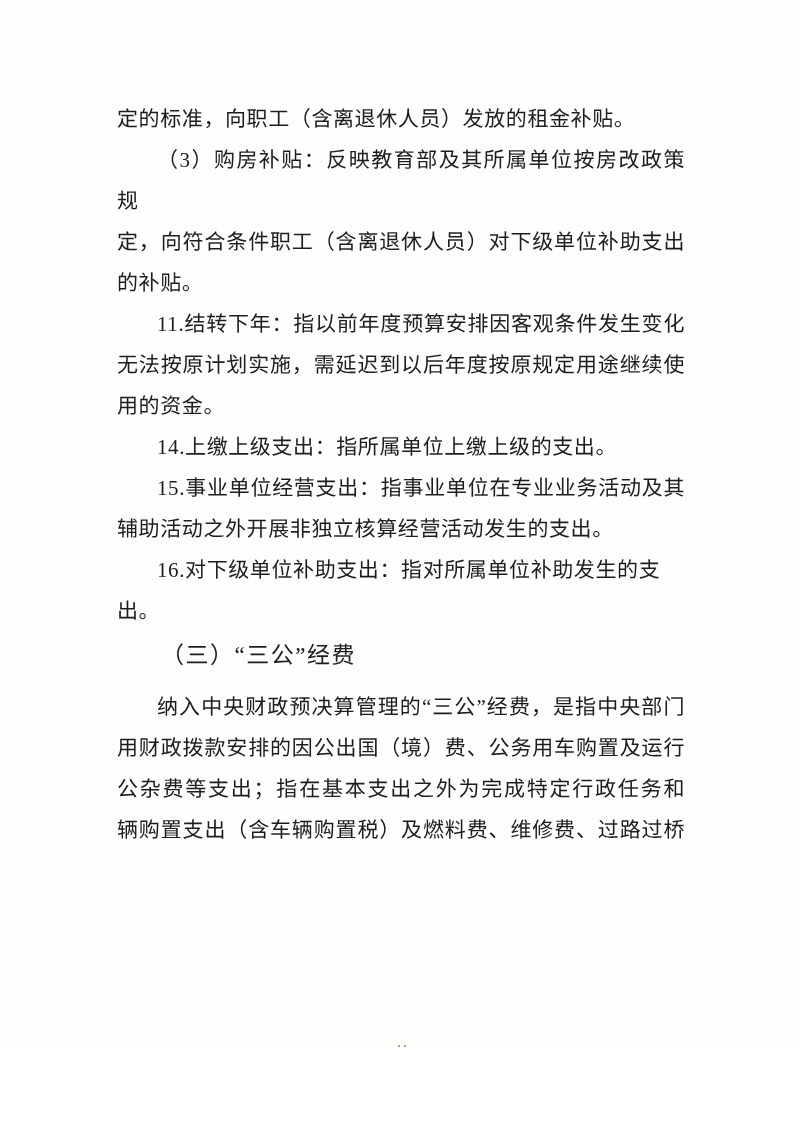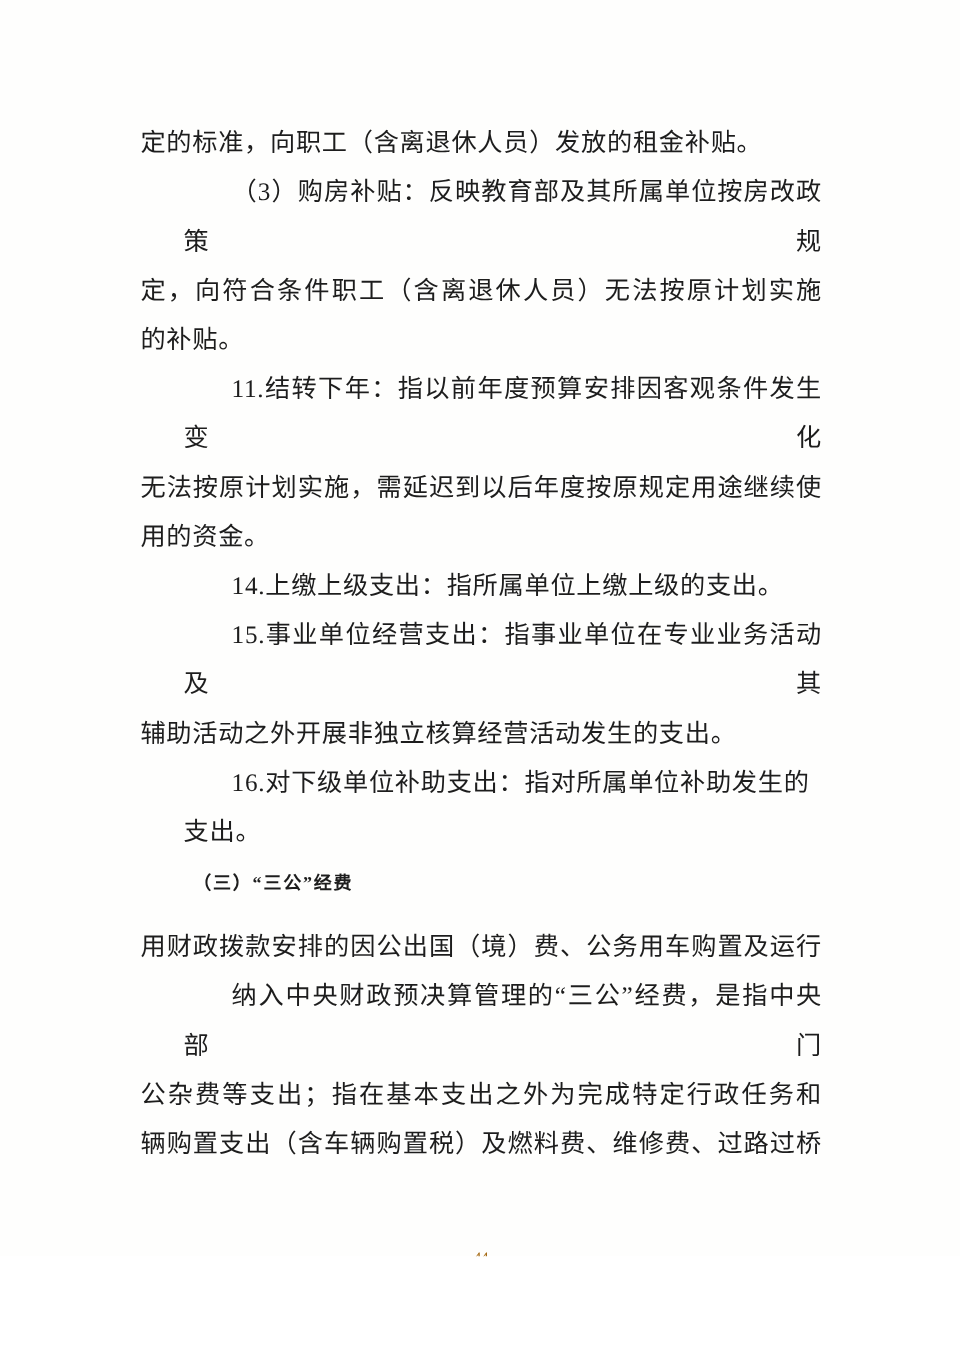--- a/index.html
+++ b/index.html
@@ -34,25 +34,24 @@
     padding: 0;
   }
   
   .full {
     text-align: justify;
     text-align-last: justify;
   }
   
   .indent {
     text-indent: 40px;
-    margin-left: 36px;
   }
   .heading {
-    font-weight: bold;
-    font-size: 15px;
+    font-weight: normal;
+    font-size: 23px;
     line-height: 41px;
     letter-spacing: 1.5px;
     text-indent: 44px;
     margin: 3px 0 11px 0;
   }
   .page-footer {
     position: absolute;
     left: 117px;
     top: 1039px;
     width: 568px;
@@ -70,21 +69,21 @@
 
 <div class="page">
   <main class="text-block">
 
     <div class="para">
       <p class="line">定的标准，向职工（含离退休人员）发放的租金补贴。</p>
     </div>
 
     <div class="para">
       <p class="line full indent">（3）购房补贴：反映教育部及其所属单位按房改政策规</p>
-      <p class="line full">定，向符合条件职工（含离退休人员）无法按原计划实施</p>
+      <p class="line full">定，向符合条件职工（含离退休人员）对下级单位补助支出</p>
       <p class="line">的补贴。</p>
     </div>
 
     <div class="para">
       <p class="line full indent">11.结转下年：指以前年度预算安排因客观条件发生变化</p>
       <p class="line full">无法按原计划实施，需延迟到以后年度按原规定用途继续使</p>
       <p class="line">用的资金。</p>
     </div>
 
 
@@ -98,22 +97,22 @@
       <p class="line">辅助活动之外开展非独立核算经营活动发生的支出。</p>
     </div>
 
     <div class="para">
       <p class="line indent">16.对下级单位补助支出：指对所属单位补助发生的支出。</p>
     </div>
 
     <h2 class="heading">（三）“三公”经费</h2>
 
     <div class="para">
+      <p class="line full indent">纳入中央财政预决算管理的“三公”经费，是指中央部门</p>
       <p class="line full">用财政拨款安排的因公出国（境）费、公务用车购置及运行</p>
-      <p class="line full indent">纳入中央财政预决算管理的“三公”经费，是指中央部门</p>
       <p class="line full">公杂费等支出；指在基本支出之外为完成特定行政任务和</p>
       <p class="line full">辆购置支出（含车辆购置税）及燃料费、维修费、过路过桥</p>
     </div>
 
   </main>
 
   <footer class="page-footer">
     <span class="page-number">44</span>
   </footer>
 </div>

